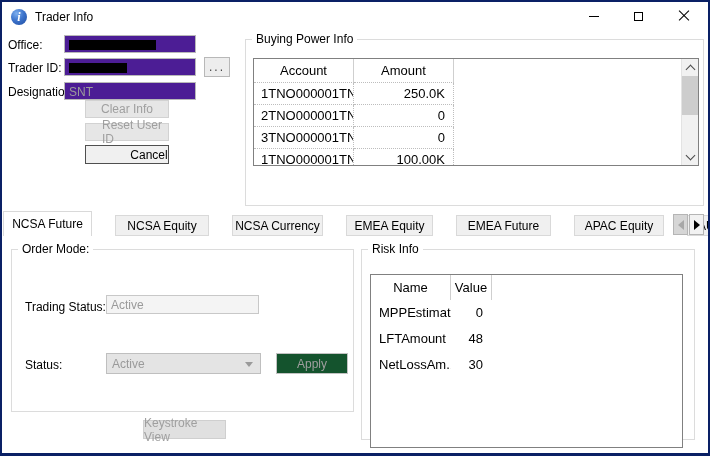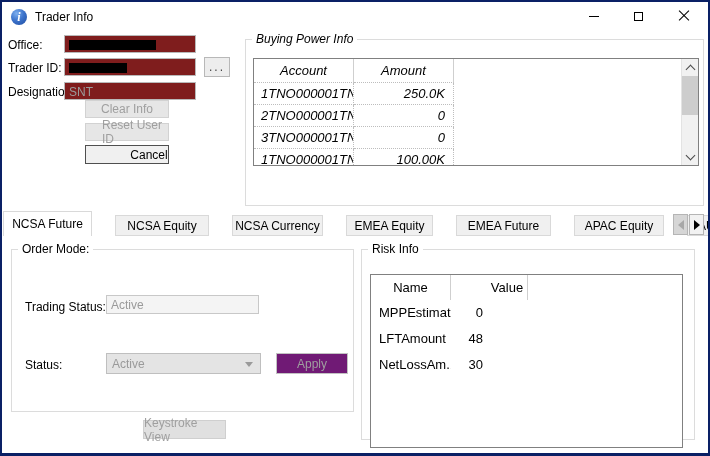--- a/index.html
+++ b/index.html
@@ -19,21 +19,21 @@
   .controls{position:absolute;right:2px;top:0;height:28px;display:flex;}
   .ctl{width:45px;height:28px;display:flex;align-items:center;justify-content:center;cursor:default;}
   .g-min{width:10px;height:0;border-top:1px solid #000;}
   .g-max{width:9px;height:9px;border:1px solid #000;}
   .g-x{position:relative;width:12px;height:12px;}
   .g-x i{position:absolute;left:-1px;top:5px;width:14px;height:0;border-top:1px solid #000;}
   .g-x i:first-child{transform:rotate(45deg);}
   .g-x i:last-child{transform:rotate(-45deg);}
   
   .lbl{position:absolute;font-size:12px;white-space:nowrap;}
-  .field{position:absolute;background:#7f1d1d;border:1px solid #b9b9b9;height:18px;}
+  .field{position:absolute;background:#4c1d95;border:1px solid #b9b9b9;height:18px;}
   .redact{position:absolute;left:4px;top:4px;height:10px;background:#000;}
   .ghosttext{position:absolute;left:4px;top:2px;color:#9b9b9b;font-size:12px;}
   .btn{position:absolute;display:flex;align-items:center;justify-content:center;font-size:12px;cursor:default;}
   .btn-disabled{background:#e6e6e6;border:1px solid #d2d2d2;color:#9f9f9f;}
   .btn-default{background:#f0f0f0;border:1px solid #4f4f4f;color:#000;}
   .btn-dots{background:#ededed;border:1px solid #b8b8b8;color:#444;letter-spacing:2px;}
   
   .group{position:absolute;border:1px solid #dcdcdc;background:#fff;}
   .group-label{position:absolute;top:-8px;left:6px;background:#fff;padding:0 4px;font-size:12px;white-space:nowrap;}
   
@@ -112,21 +112,21 @@
 
   <div class="lbl" style="left:6px;top:83px;">Designation:</div>
   <div class="field" style="left:62px;top:80px;width:132px;">
     <div class="ghosttext">SNT</div>
   </div>
 
   <div class="btn btn-disabled" style="left:83px;top:98px;width:84px;height:18px;">Clear Info</div>
   <div class="btn btn-disabled" style="left:83px;top:121px;width:84px;height:18px;padding-left:16px;">Reset User ID</div>
   <div class="btn btn-default" style="left:83px;top:143px;width:84px;height:19px;padding-left:44px;">Cancel</div>
 
-  <div class="group" style="left:243px;top:37px;width:459px;height:167px;font-style:italic;">
+  <div class="group" style="left:243px;top:37px;width:459px;height:167px;">
     <div class="group-label">Buying Power Info</div>
     <div class="dtable" style="left:7px;top:18px;width:446px;height:108px;">
       <div class="thead">
         <div class="th bp-th cell-acct" style="padding-left:0;">Account</div>
         <div class="th bp-th cell-amt" style="padding-right:0;justify-content:center;">Amount</div>
       </div>
       <div class="trow">
         <div class="td bp-td cell-acct">1TNO000001TN...</div>
         <div class="td bp-td cell-amt">250.0K</div>
       </div>
@@ -180,31 +180,31 @@
 
   <div class="group" style="left:9px;top:247px;width:343px;height:163px;">
     <div class="group-label">Order Mode:</div>
     <div class="lbl" style="left:13px;top:50px;">Trading Status:</div>
     <div class="input-disabled" style="left:94px;top:45px;width:153px;height:19px;">Active</div>
     <div class="lbl" style="left:13px;top:108px;">Status:</div>
     <div class="combo-disabled" style="left:94px;top:103px;width:155px;height:21px;">
       <span>Active</span>
       <div class="combo-arrow"></div>
     </div>
-    <div class="btn btn-disabled" style="left:264px;top:103px;width:72px;height:21px;background:#701a75;border-color:#c2c2c2;">Apply</div>
+    <div class="btn btn-disabled" style="left:264px;top:103px;width:72px;height:21px;background:#14532d;border-color:#c2c2c2;">Apply</div>
   </div>
 
   <div class="btn btn-disabled" style="left:141px;top:418px;width:83px;height:19px;background:#e0e0e0;border-color:#cfcfcf;">Keystroke View</div>
 
   <div class="group" style="left:359px;top:247px;width:334px;height:191px;">
     <div class="group-label">Risk Info</div>
     <div class="dtable" style="left:8px;top:24px;width:313px;height:174px;">
       <div class="thead">
         <div class="th ri-th cell-name" style="padding-left:0;">Name</div>
-        <div class="th ri-th cell-val" style="padding-right:0;justify-content:center;margin-left:36px;">Value</div>
+        <div class="th ri-th cell-val" style="padding-right:0;justify-content:center;">Value</div>
       </div>
       <div class="trow">
         <div class="td ri-td cell-name">MPPEstimate</div>
         <div class="td ri-td cell-val">0</div>
       </div>
       <div class="trow">
         <div class="td ri-td cell-name">LFTAmount</div>
         <div class="td ri-td cell-val">48</div>
       </div>
       <div class="trow">

